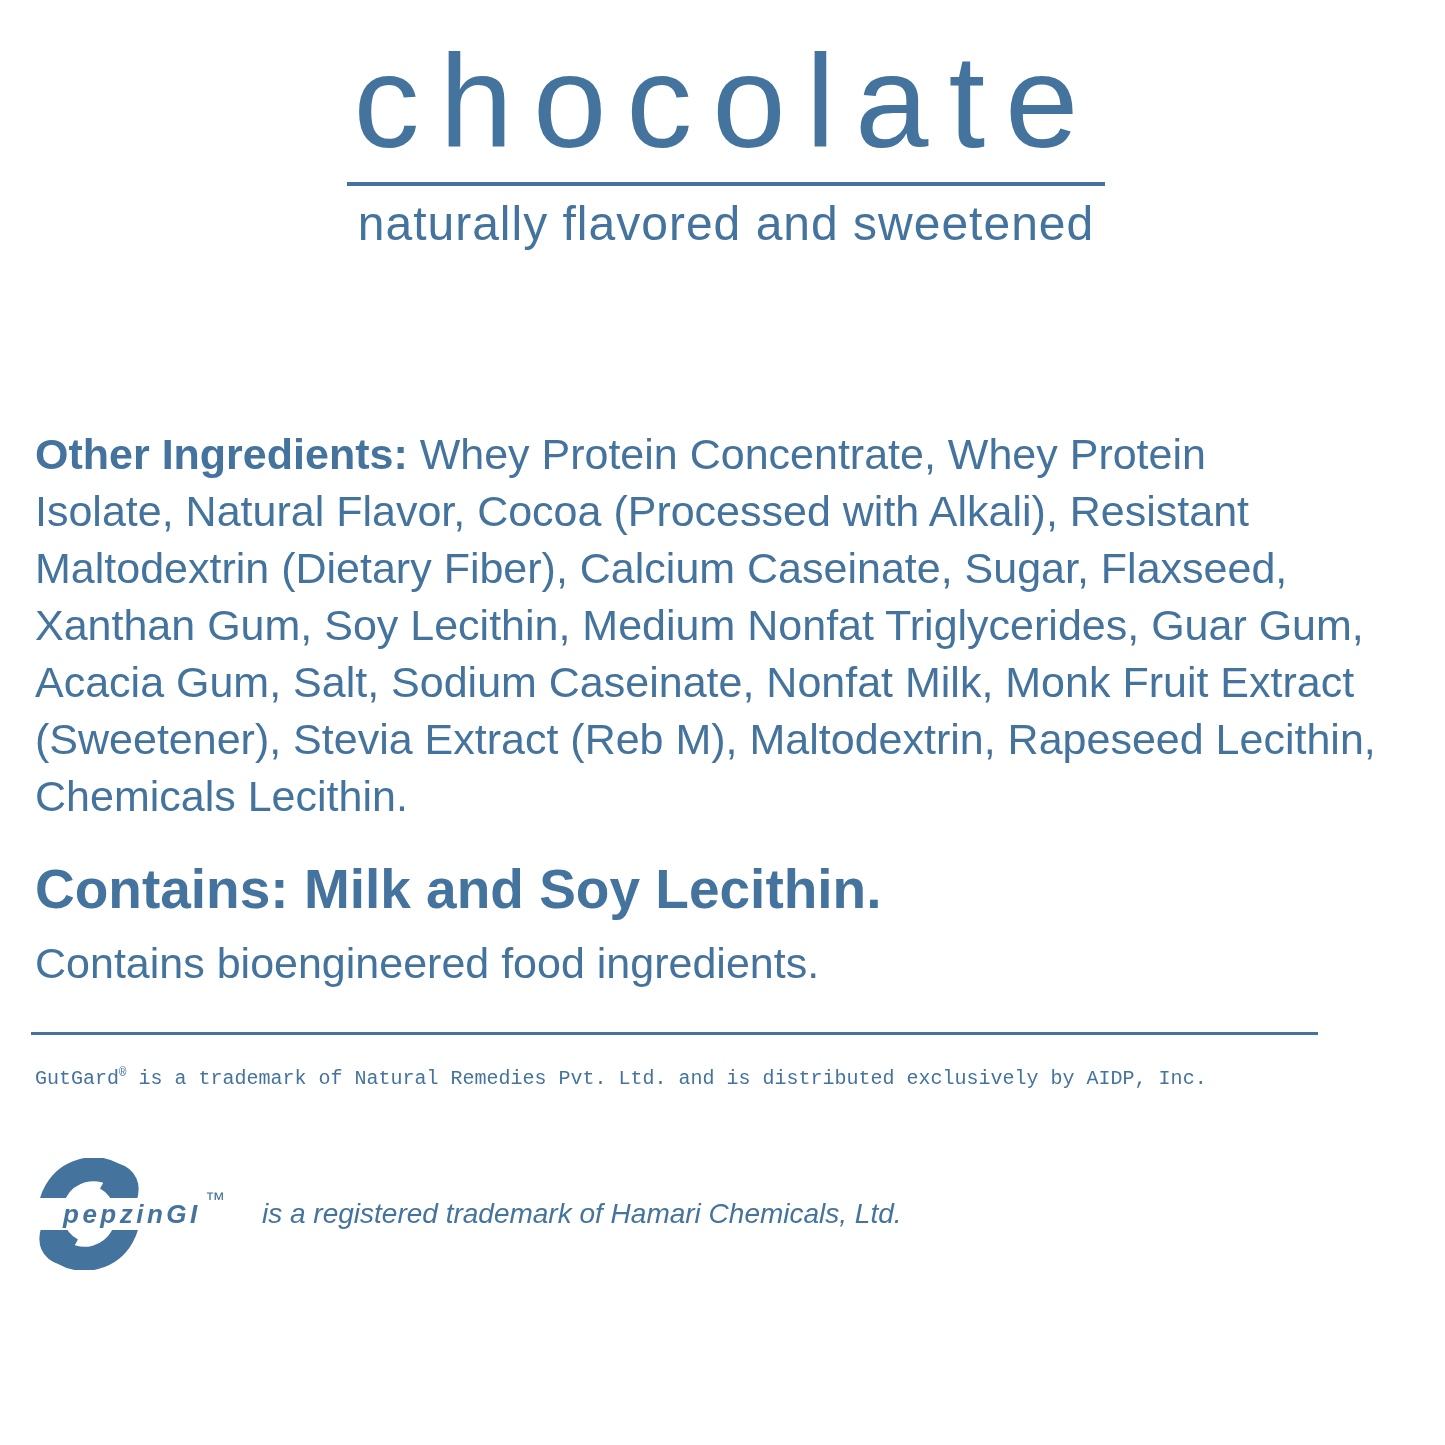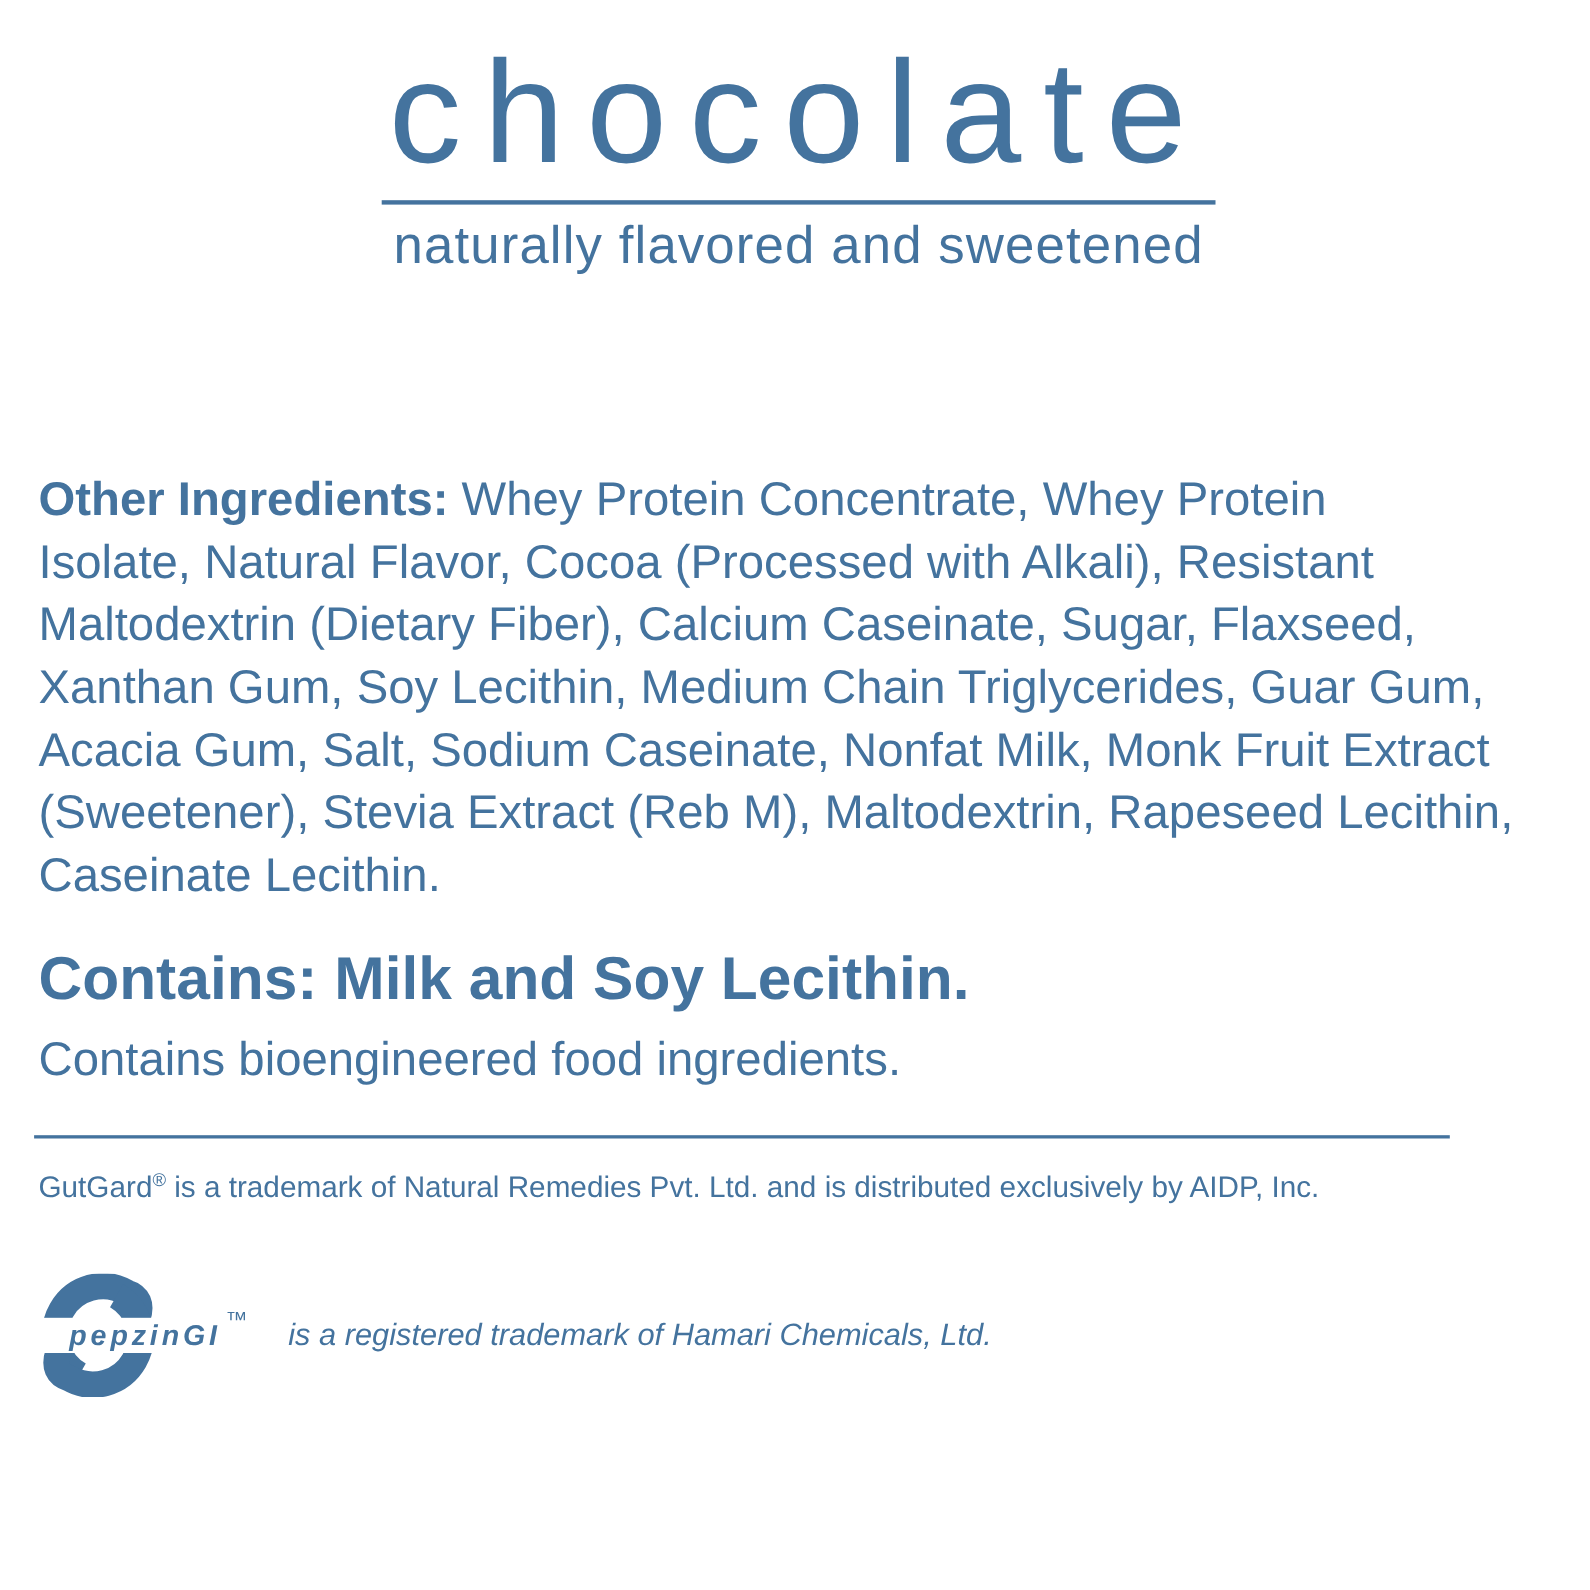--- a/index.html
+++ b/index.html
@@ -69,22 +69,23 @@
   
   .divider{
     position:absolute;top:1032px;left:31px;
     width:1287px;height:3px;
     background:var(--accent,#44739E);
   }
 
   
   .footnotes{
     position:absolute;top:1053px;left:35px;
-    font-size:27px;
+    font-size:20px;
     line-height:52px;
+    font-family:Liberation Mono, monospace;
   }
   .tm-line{white-space:nowrap;}
   .tm-line sup{font-size:62%;line-height:0;}
 
   
   .logo-row{
     position:absolute;top:1158px;left:33px;
     display:flex;align-items:center;font-style:italic;
   }
   .pepzin-svg{display:block;}
@@ -104,24 +105,24 @@
       <h1 class="flavor-title">chocolate</h1>
     </div>
     <div class="flavor-subtitle">naturally flavored and sweetened</div>
   </header>
 
   <main class="main">
     <p class="ingredients">
       <span class="ing-line"><strong class="ing-label">Other Ingredients:</strong><span> Whey Protein Concentrate, Whey Protein</span></span>
       <span class="ing-line">Isolate, Natural Flavor, Cocoa (Processed with Alkali), Resistant</span>
       <span class="ing-line">Maltodextrin (Dietary Fiber), Calcium Caseinate, Sugar, Flaxseed,</span>
-      <span class="ing-line">Xanthan Gum, Soy Lecithin, Medium Chain Triglycerides, Guar Gum,</span>
+      <span class="ing-line">Xanthan Gum, Soy Lecithin, Medium Nonfat Triglycerides, Guar Gum,</span>
       <span class="ing-line">Acacia Gum, Salt, Sodium Caseinate, Nonfat Milk, Monk Fruit Extract</span>
       <span class="ing-line">(Sweetener), Stevia Extract (Reb M), Maltodextrin, Rapeseed Lecithin,</span>
-      <span class="ing-line">Caseinate Lecithin.</span>
+      <span class="ing-line">Chemicals Lecithin.</span>
     </p>
     <p class="contains-line">Contains: Milk and Soy Lecithin.</p>
     <p class="bio-line">Contains bioengineered food ingredients.</p>
   </main>
 
   <div class="divider"></div>
 
   <footer class="footnotes">
     <div class="tm-line">
       <span>GutGard</span><sup>®</sup><span> is a trademark of Natural Remedies Pvt. Ltd. and is distributed exclusively by AIDP, Inc.</span>

